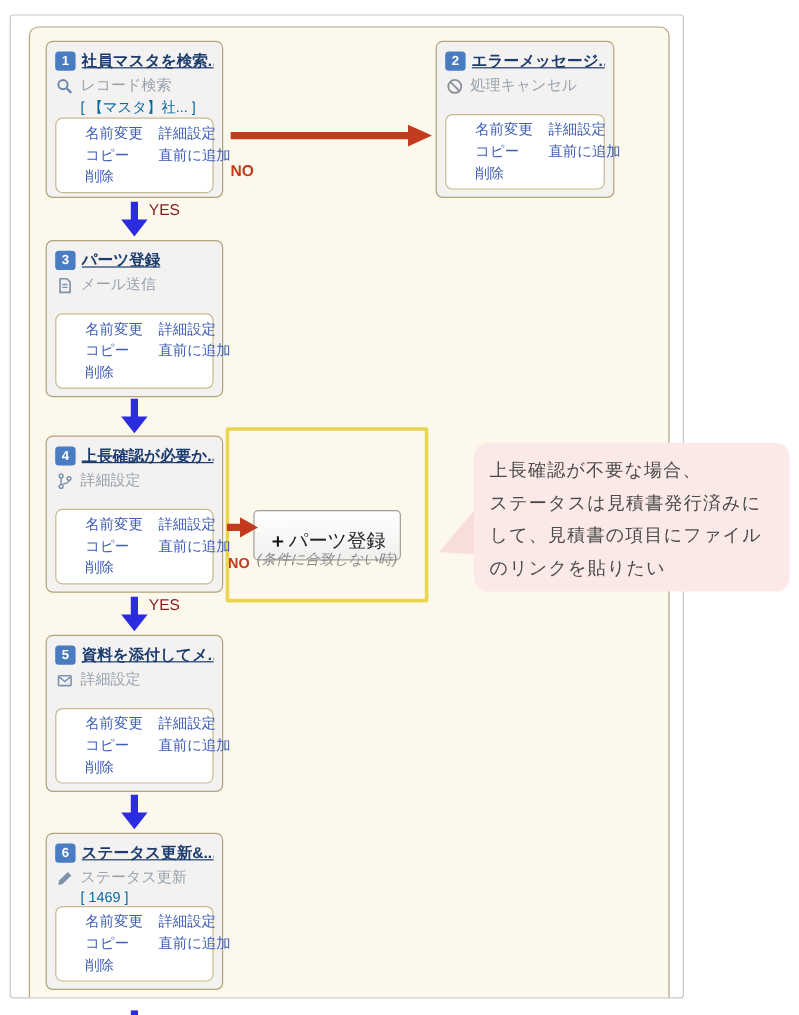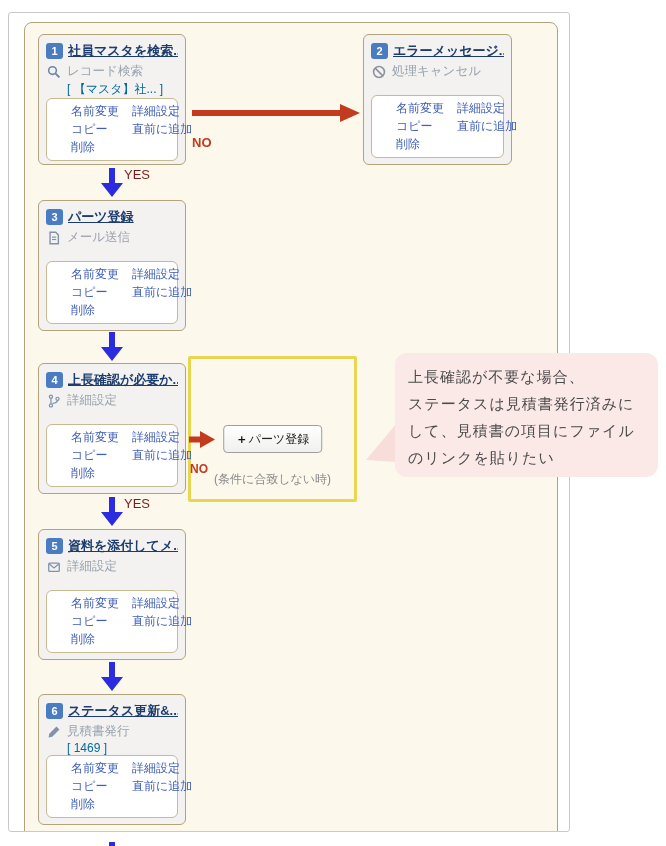--- a/index.html
+++ b/index.html
@@ -27,28 +27,28 @@
     display:grid; grid-template-columns:auto auto; column-gap:13px; row-gap:0; line-height:18px; }
   .actions span { cursor:pointer; white-space:nowrap; }
 
   .v-arrow { position:absolute; z-index:1; }
   .flow-label-yes { position:absolute; color:#7f1d1d; font-size:13px; z-index:1; }
   .flow-label-no { position:absolute; color:#c23b1e; font-size:13px; font-weight:bold; z-index:1;margin-top:48px; }
 
   .drop-zone { position:absolute; left:188px; top:356px; width:169px; height:146px;
     border:3px solid #e9d54f; border-radius:2px; z-index:1; }
   .add-part-btn { position:absolute; left:50%; transform:translateX(-50%); top:66px;
-    padding:5px 12px 4px 12px; background:linear-gradient(#ffffff,#f0f0ee);
-    border:1px solid #9e9e9e; border-radius:4px; font-size:12px; color:#222;
+    padding:15px 12px 4px 12px; background:linear-gradient(#ffffff,#f0f0ee);
+    border:1px solid #9e9e9e; border-radius:4px; font-size:16px; color:#222;
     white-space:nowrap; cursor:pointer; font-family:inherit; }
   .add-part-btn .plus { font-weight:bold; color:#111; margin-right:1px; }
-  .drop-caption { position:absolute; left:0; right:0; top:112px; text-align:center;
-    color:#8a8a8a; font-size:12px; white-space:nowrap; }
-
-  .note-bubble { position:absolute; left:395px; top:353px; width:263px; height:124px;
+  .drop-caption { position:absolute; left:0; right:0; top:99px; text-align:center;
+    color:#8a8a8a; font-size:12px; white-space:nowrap;font-style:italic; }
+
+  .note-bubble { position:absolute; left:395px; top:369px; width:263px; height:124px;
     background:#fbe9e7; border-radius:12px; padding:10px 13px; color:#4a4a4a;
     font-size:15px; line-height:27px; letter-spacing:1px; white-space:pre-line; z-index:3; }
   .note-tail { position:absolute; left:366px; top:424px; width:30px; height:38px;
     background:#f8ded b; background:#f8dedb; clip-path:polygon(100% 0, 0 95%, 100% 100%); z-index:3; }
 
   .arrow-stub { position:absolute; left:109px; top:842px; width:6px; height:4px; background:#2b2bdf; }
 </style>
 </head>
 <body>
 
@@ -181,21 +181,21 @@
     <div class="card-header">
       <span class="badge">6</span>
       <span class="card-title">ステータス更新&amp;...</span>
     </div>
     <div class="card-sub">
       <span class="ic">
         <svg width="14" height="14" viewBox="0 0 16 16">
             <path d="M10.8 1.8 L14.2 5.2 L6 13.4 L1.8 14.2 L2.6 10 Z" fill="#7e93ae"></path>
           </svg>
       </span>
-      <span>見積書発行</span>
+      <span>ステータス更新</span>
     </div>
     <div class="card-detail">[ 1469 ]</div>
     <div class="actions">
       <span>名前変更</span>
       <span>詳細設定</span>
       <span>コピー</span>
       <span>直前に追加</span>
       <span>削除</span>
     </div>
   </div>

